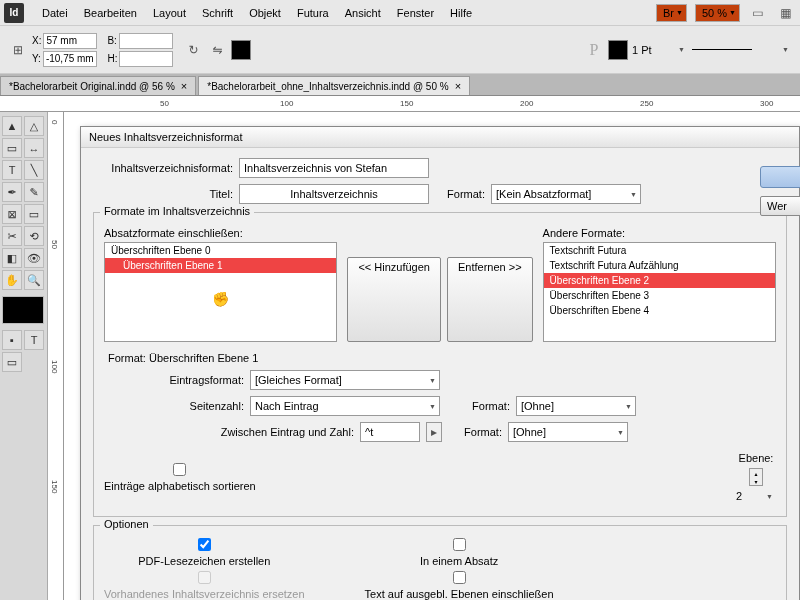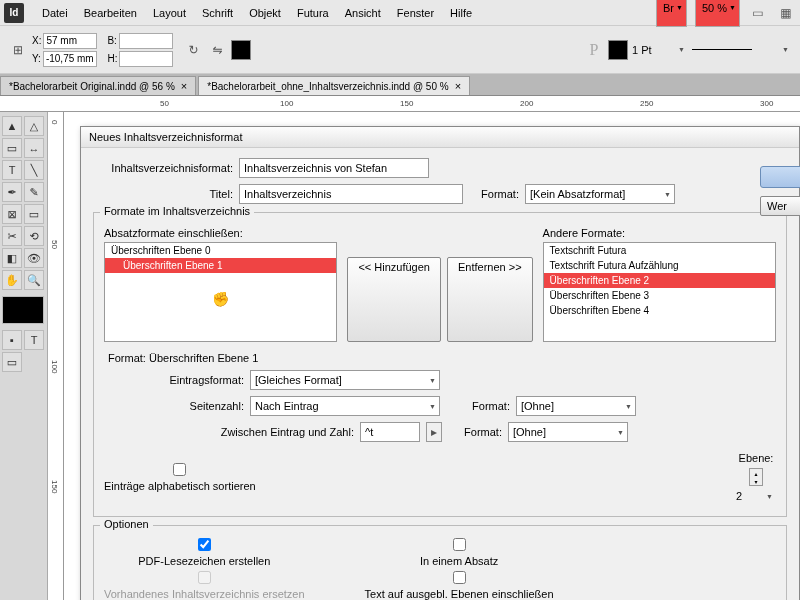--- a/index.html
+++ b/index.html
@@ -1,21 +1,21 @@
 <!DOCTYPE html>
 <html><head>
 <meta charset="utf-8">
 <style>
 * { box-sizing: border-box; font-family: "Segoe UI", Tahoma, sans-serif; }
 body { margin: 0; background: #f0f0f0; overflow: hidden; font-size: 11px; }
 .menubar { background: #e8e8e8; height: 26px; display: flex; align-items: center; padding: 0 4px; border-bottom: 1px solid #ccc; }
 .app-icon { width: 20px; height: 20px; background: #333; color: #fff; display: flex; align-items: center; justify-content: center; font-size: 10px; font-weight: bold; margin-right: 10px; border-radius: 2px; }
 .menu-item { padding: 4px 8px; cursor: pointer; }
 .menu-right { margin-left: auto; display: flex; align-items: center; gap: 8px; }
-.zoom-box { border: 1px solid #aaa; padding: 2px 12px 12px 6px; background: #ef4444; position: relative; }
+.zoom-box { border: 1px solid #aaa; padding: 2px 12px 2px 6px; background: #c2410c; position: relative; }
 .zoom-box::after { content: "▼"; font-size: 7px; position: absolute; right: 3px; top: 4px; }
 .ctrl-bar { background: #e8e8e8; height: 48px; border-bottom: 1px solid #ccc; padding: 4px 8px; display: flex; align-items: center; gap: 4px; }
 .xy-group { display: flex; flex-direction: column; gap: 2px; margin-right: 6px; }
 .xy-row { display: flex; align-items: center; gap: 2px; font-size: 10px; }
 .xy-row input { width: 54px; height: 16px; font-size: 10px; border: 1px solid #aaa; padding: 0 2px; }
 .tool-icon { width: 20px; height: 20px; display: flex; align-items: center; justify-content: center; font-size: 12px; color: #555; }
 .tabs { background: #b8b8b8; height: 22px; display: flex; align-items: flex-end; border-bottom: 1px solid #888; }
 .tab { background: #d4d4d4; padding: 3px 8px; margin-right: 2px; font-size: 10px; display: flex; align-items: center; gap: 6px; border: 1px solid #999; border-bottom: none; }
 .tab.active { background: #e8e8e8; }
 .tab-close { font-size: 11px; cursor: pointer; }
@@ -189,21 +189,21 @@
 
 <div class="dialog">
   <div class="dlg-title">Neues Inhaltsverzeichnisformat</div>
   <div class="dlg-body">
     <div class="form-row">
       <label>Inhaltsverzeichnisformat:</label>
       <input type="text" style="width: 190px;" value="Inhaltsverzeichnis von Stefan">
     </div>
     <div class="form-row">
       <label>Titel:</label>
-      <input type="text" style="width: 224px;" value="Inhaltsverzeichnis">
+      <input type="text" style="width: 190px; text-align: center;" value="Inhaltsverzeichnis">
       <label style="width:50px">Format:</label>
       <div class="select" style="width:150px">[Kein Absatzformat]</div>
     </div>
 
     <div class="fieldset">
       <div class="fieldset-label">Formate im Inhaltsverzeichnis</div>
       <div class="two-col">
         <div class="list-col">
           <div class="list-label">Absatzformate einschließen:</div>
           <div class="listbox">

